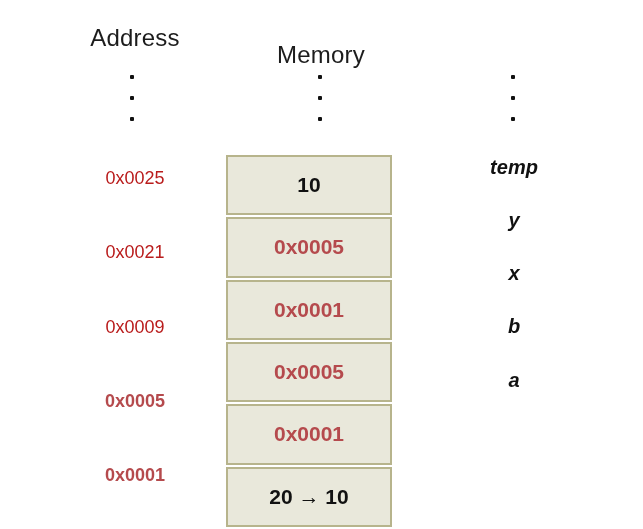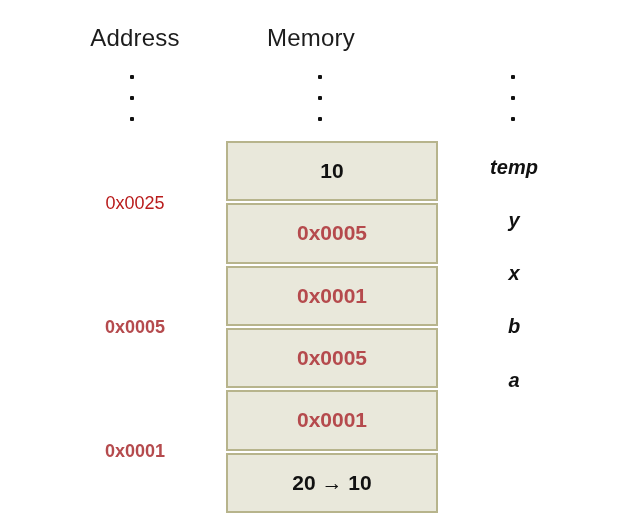--- a/index.html
+++ b/index.html
@@ -11,21 +11,21 @@
     overflow:hidden;
   }
   
   .col-header {
     position:absolute; top:24px;
     transform:translateX(-50%);
     font-size:24px; color:#1c1c1c;
     letter-spacing:0.2px; white-space:nowrap;
   }
   .hdr-address { left:135px; }
-  .hdr-memory  { left:311px; }
+  .hdr-memory  { left:321px;margin-top:17px; }
   .hdr-variable{ left:514px; }
 
   
   .dots {
     position:absolute; top:75px;
     transform:translateX(-50%);
     display:flex; flex-direction:column; align-items:center; gap:17px;
   }
   .dots-address { left:132px; }
   .dots-memory  { left:320px; }
@@ -35,21 +35,21 @@
     background:#111; border-radius:1px;
   }
 
   
   .col {
     position:absolute; top:141px; height:372px;
     display:flex; flex-direction:column;
   }
 
   
-  .mem-col { left:226px; width:212px; gap:2px; }
+  .mem-col { left:226px; width:166px; gap:2px;margin-top:14px; }
   .mem-cell {
     flex:1;
     background:#e9e8db;
     border:2px solid #b7b48c;
     display:flex; align-items:center; justify-content:center;
     font-size:21px; font-weight:bold; color:#111;
     white-space:nowrap;
   }
   .mem-cell.red { color:#b54a4d; }
 
@@ -89,20 +89,22 @@
       <i></i>
     </div>
   <div class="dots dots-variable">
       <i></i>
       <i></i>
       <i></i>
     </div>
 
   <div class="col addr-col">
     <div class="addr-cell">0x0025</div>
+    <div class="addr-cell">0x0021</div>
+    <div class="addr-cell">0x0009</div>
     <div class="addr-cell red">0x0005</div>
     <div class="addr-cell red">0x0001</div>
   </div>
 
   <div class="col mem-col">
     <div class="mem-cell">10</div>
     <div class="mem-cell red">0x0005</div>
     <div class="mem-cell red">0x0001</div>
     <div class="mem-cell red">0x0005</div>
     <div class="mem-cell red">0x0001</div>

